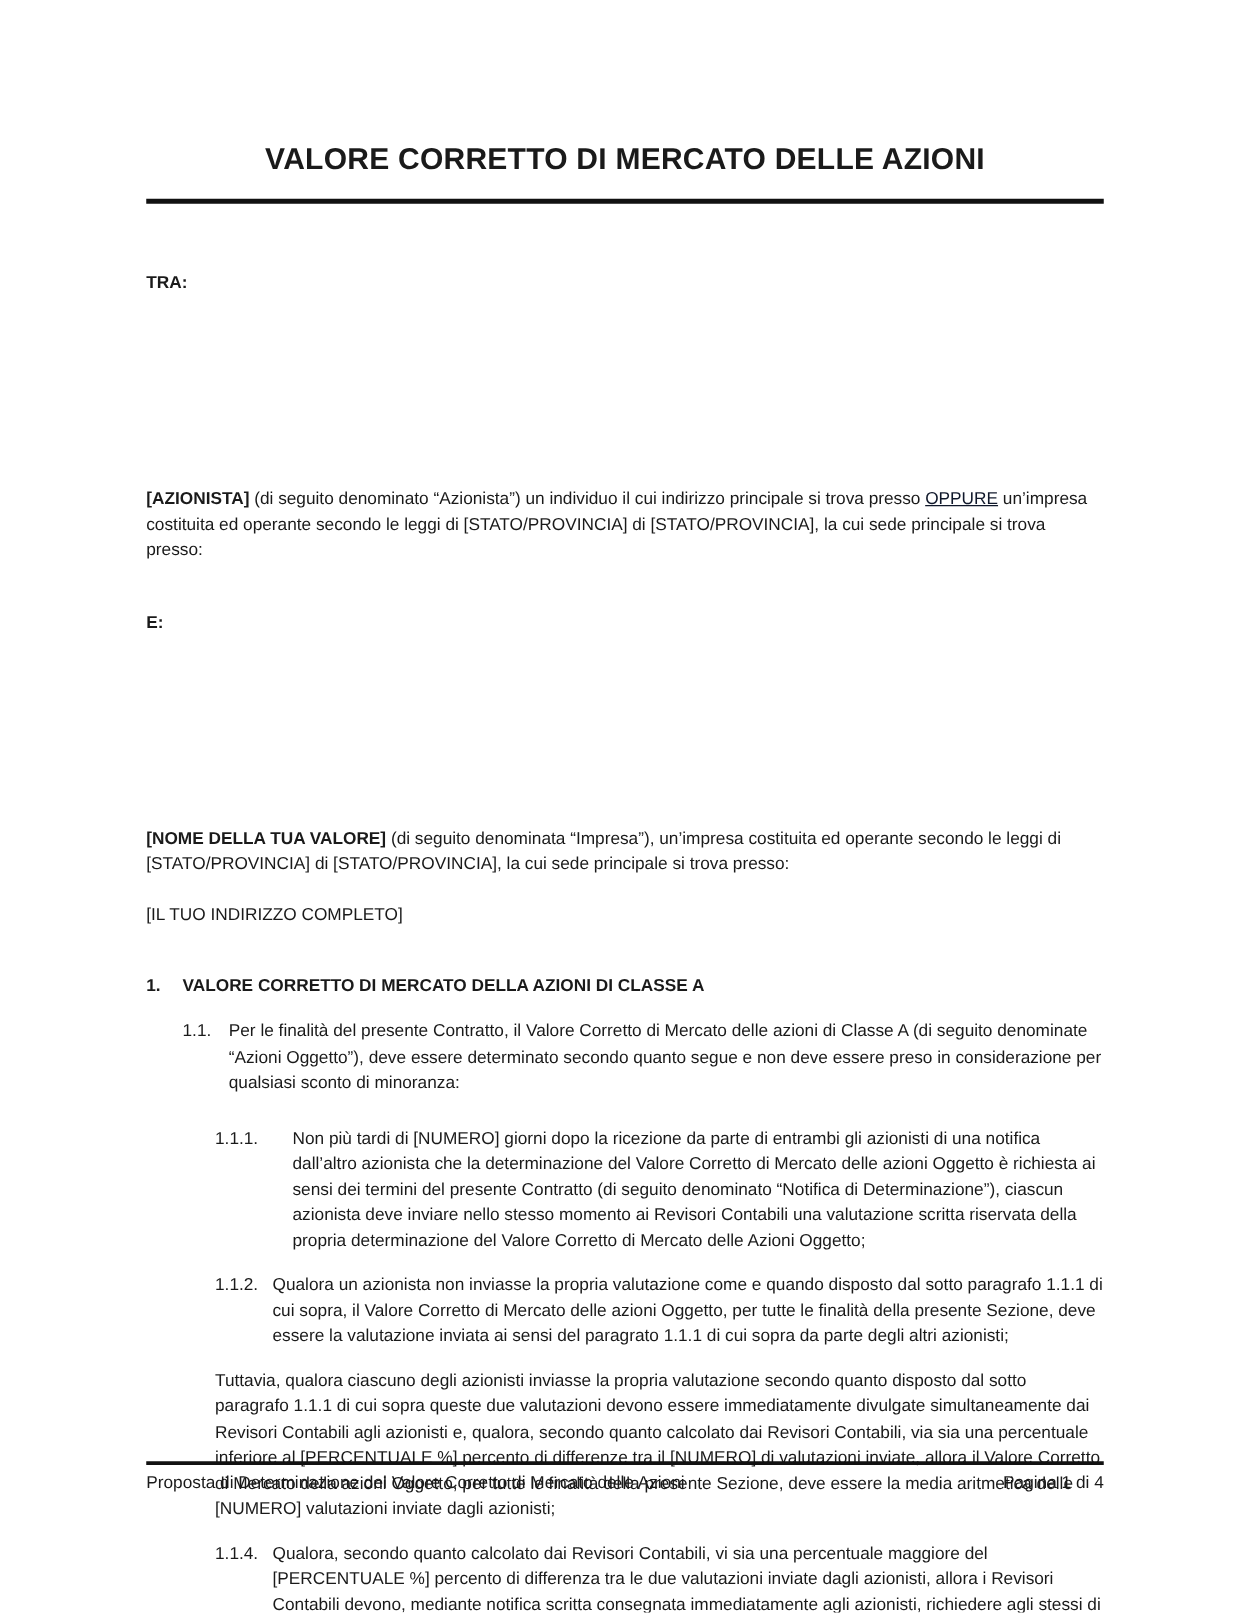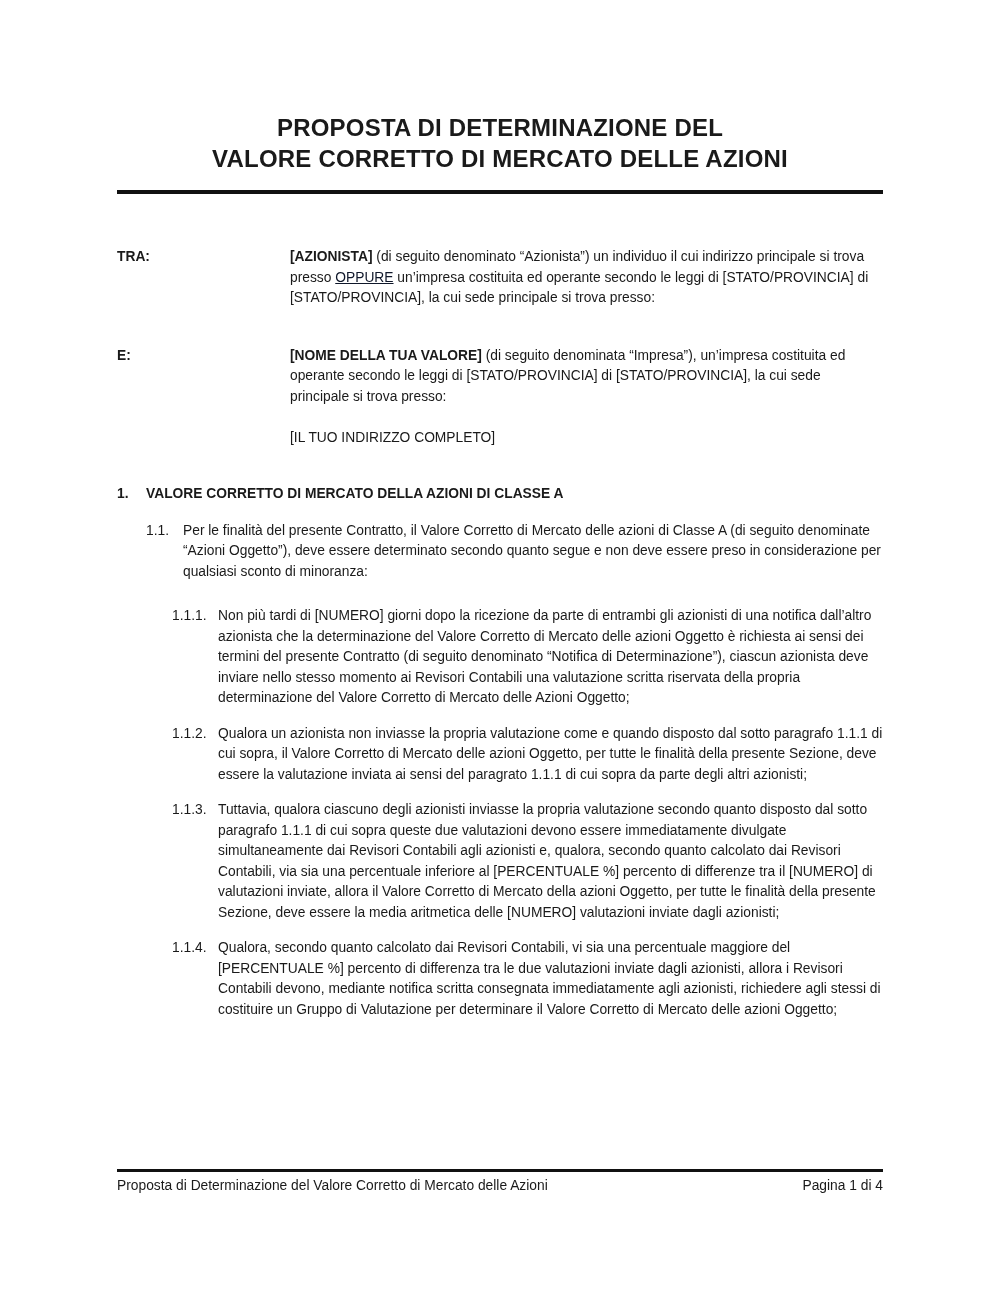--- a/index.html
+++ b/index.html
@@ -32,20 +32,21 @@
     height: 4px;
     background: #111111;
     margin-top: 16px;
   }
   .intro {
     margin-top: 43px;
   }
   .party {
     display: flex;
     margin-top: 53px;
+    flex-direction: column;
   }
   .party-2 { margin-top: 37px; }
   .party-label {
     flex: 0 0 173px;
     font-weight: bold;
   }
   .party-body { flex: 1; }
   .party-address { margin-top: 20.5px; }
   .bold { font-weight: bold; }
   .muted { color: #0f172a; text-decoration: underline; }
@@ -61,21 +62,21 @@
     margin-top: 16px;
     justify-content: flex-end;
   }
   .clause-l2 .num { flex: 0 0 37px; }
   .clause-l3 {
     display: flex;
     margin-left: 55px;
     margin-top: 15px;
   }
   .clause-l3 .num { flex: 0 0 46px; }
-  .clause-l3.first { margin-top: 24px; }
+  .clause-l3.first { margin-top: 24px; gap: 16px; }
   .clause-text { flex: 1; }
   .footer {
     position: absolute;
     left: 117px; right: 117px;
     top: 1169px;
   }
   .footer-rule {
     height: 3px;
     background: #111111;
   }
@@ -87,21 +88,20 @@
     margin-top: 4px;
   }
 </style>
 </head>
 <body>
 
 <div class="page">
   <div class="content">
 
     <div class="doc-title">
-      <div>PROPOSTA DI DETERMINAZIONE DEL</div>
       <div>VALORE CORRETTO DI MERCATO DELLE AZIONI</div>
     </div>
     <div class="title-rule"></div>
 
 
     <div class="party party-1">
       <div class="party-label">TRA:</div>
       <div class="party-body">
         <p><span class="bold">[AZIONISTA]</span><span> (di seguito denominato “Azionista”) un individuo il cui indirizzo principale si trova presso </span><span class="muted">OPPURE</span><span> un’impresa costituita ed operante secondo le leggi di [STATO/PROVINCIA] di [STATO/PROVINCIA], la cui sede principale si trova presso:</span></p>
       </div>
@@ -129,21 +129,20 @@
       <span class="num">1.1.1.</span>
       <span class="clause-text">Non più tardi di [NUMERO] giorni dopo la ricezione da parte di entrambi gli azionisti di una notifica dall’altro azionista che la determinazione del Valore Corretto di Mercato delle azioni Oggetto è richiesta ai sensi dei termini del presente Contratto (di seguito denominato “Notifica di Determinazione”), ciascun azionista deve inviare nello stesso momento ai Revisori Contabili una valutazione scritta riservata della propria determinazione del Valore Corretto di Mercato delle Azioni Oggetto;</span>
     </div>
 
     <div class="clause-l3">
       <span class="num">1.1.2.</span>
       <span class="clause-text">Qualora un azionista non inviasse la propria valutazione come e quando disposto dal sotto paragrafo 1.1.1 di cui sopra, il Valore Corretto di Mercato delle azioni Oggetto, per tutte le finalità della presente Sezione, deve essere la valutazione inviata ai sensi del paragrato 1.1.1 di cui sopra da parte degli altri azionisti;</span>
     </div>
 
     <div class="clause-l3">
-      <span class="num">1.1.3.</span>
       <span class="clause-text">Tuttavia, qualora ciascuno degli azionisti inviasse la propria valutazione secondo quanto disposto dal sotto paragrafo 1.1.1 di cui sopra queste due valutazioni devono essere immediatamente divulgate simultaneamente dai Revisori Contabili agli azionisti e, qualora, secondo quanto calcolato dai Revisori Contabili, via sia una percentuale inferiore al [PERCENTUALE %] percento di differenze tra il [NUMERO] di valutazioni inviate, allora il Valore Corretto di Mercato della azioni Oggetto, per tutte le finalità della presente Sezione, deve essere la media aritmetica delle [NUMERO] valutazioni inviate dagli azionisti;</span>
     </div>
 
     <div class="clause-l3">
       <span class="num">1.1.4.</span>
       <span class="clause-text">Qualora, secondo quanto calcolato dai Revisori Contabili, vi sia una percentuale maggiore del [PERCENTUALE %] percento di differenza tra le due valutazioni inviate dagli azionisti, allora i Revisori Contabili devono, mediante notifica scritta consegnata immediatamente agli azionisti, richiedere agli stessi di costituire un Gruppo di Valutazione per determinare il Valore Corretto di Mercato delle azioni Oggetto;</span>
     </div>
 
   </div>
 

